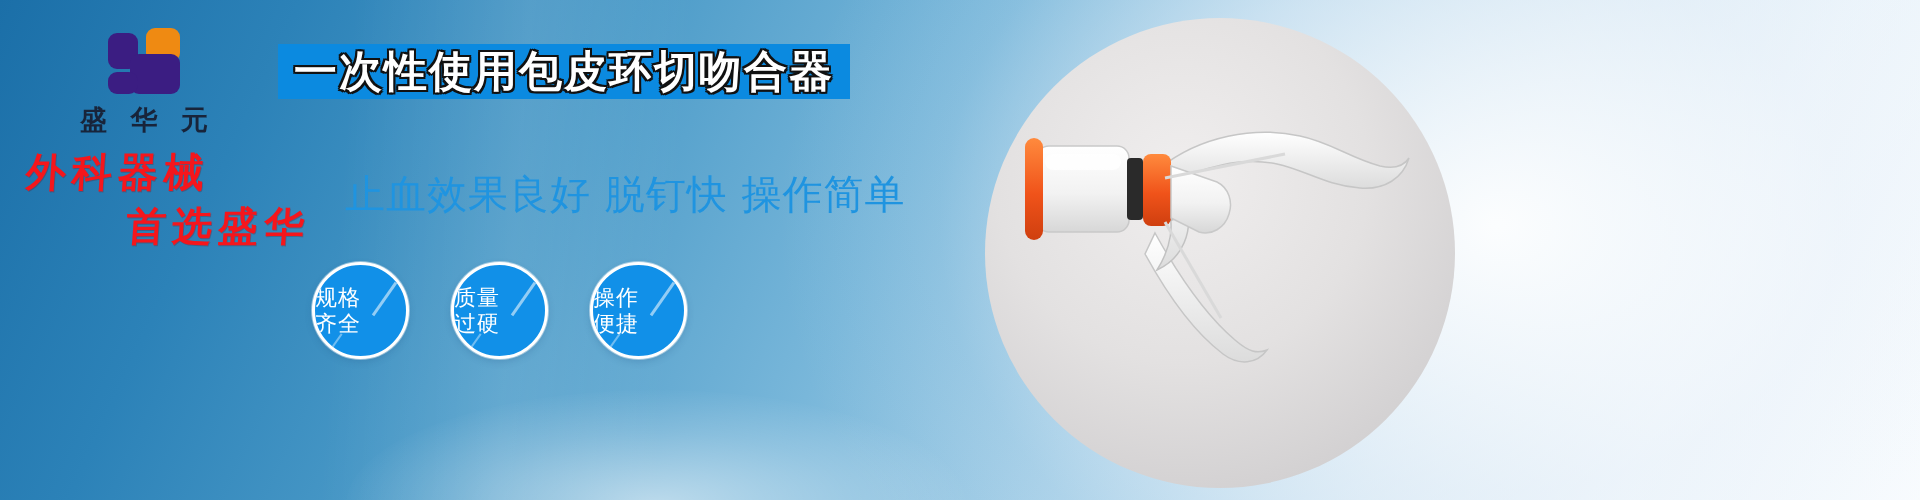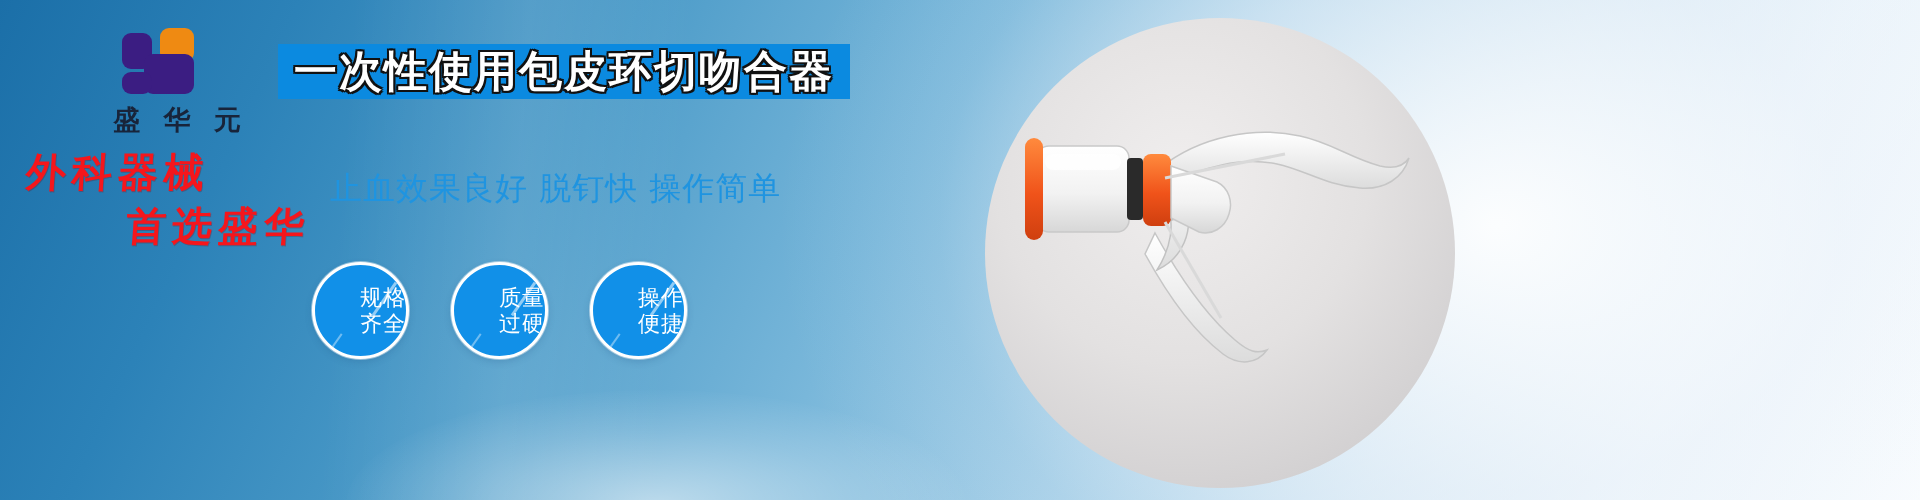--- a/index.html
+++ b/index.html
@@ -41,24 +41,24 @@
     width: 620px;
     height: 230px;
     border-radius: 50%;
     background: radial-gradient(ellipse at center, rgba(255,255,255,0.55) 0%, rgba(255,255,255,0.18) 45%, rgba(255,255,255,0) 72%);
     pointer-events: none;
   }
 
   
   .logo {
     position: absolute;
-    left: 68px;
+    left: 54px;
     top: 28px;
     width: 180px;
-    text-align: right;
+    text-align: center;
   }
   .logo-mark {
     position: relative;
     width: 72px;
     height: 66px;
     margin: 0 auto;
   }
   .sq {
     position: absolute;
     border-radius: 9px;
@@ -115,23 +115,23 @@
     line-height: 1;
     text-shadow:
       -2px -2px 0 #111, 2px -2px 0 #111, -2px 2px 0 #111, 2px 2px 0 #111,
        0px -2px 0 #111, 0px 2px 0 #111, -2px 0px 0 #111, 2px 0px 0 #111;
     font-family: "DejaVu Sans", "Liberation Sans", sans-serif;
   }
 
   
   .subtitle {
     position: absolute;
-    left: 330px;
+    left: 345px;
     top: 167px;
-    font-size: 32px;
+    font-size: 40px;
     color: #1f94e0;
     letter-spacing: 1px;
     white-space: nowrap;
     font-family: "DejaVu Sans", "Liberation Sans", sans-serif;
   }
 
   
   .badges {
     position: absolute;
     left: 312px;
@@ -142,21 +142,21 @@
   .badge {
     position: relative;
     width: 97px;
     height: 97px;
     border-radius: 50%;
     background: #1190e8;
     border: 3px solid #ffffff;
     box-shadow: 0 0 0 1px rgba(255,255,255,0.45), 0 3px 7px rgba(30,80,130,0.22);
     display: flex;
     flex-direction: column;
-    align-items: flex-end;
+    align-items: flex-start;
     justify-content: center;
     overflow: hidden;
   }
   .badge .slash {
     position: absolute;
     width: 3px;
     height: 40px;
     background: rgba(255,255,255,0.55);
     transform: rotate(35deg);
     right: 20px;

